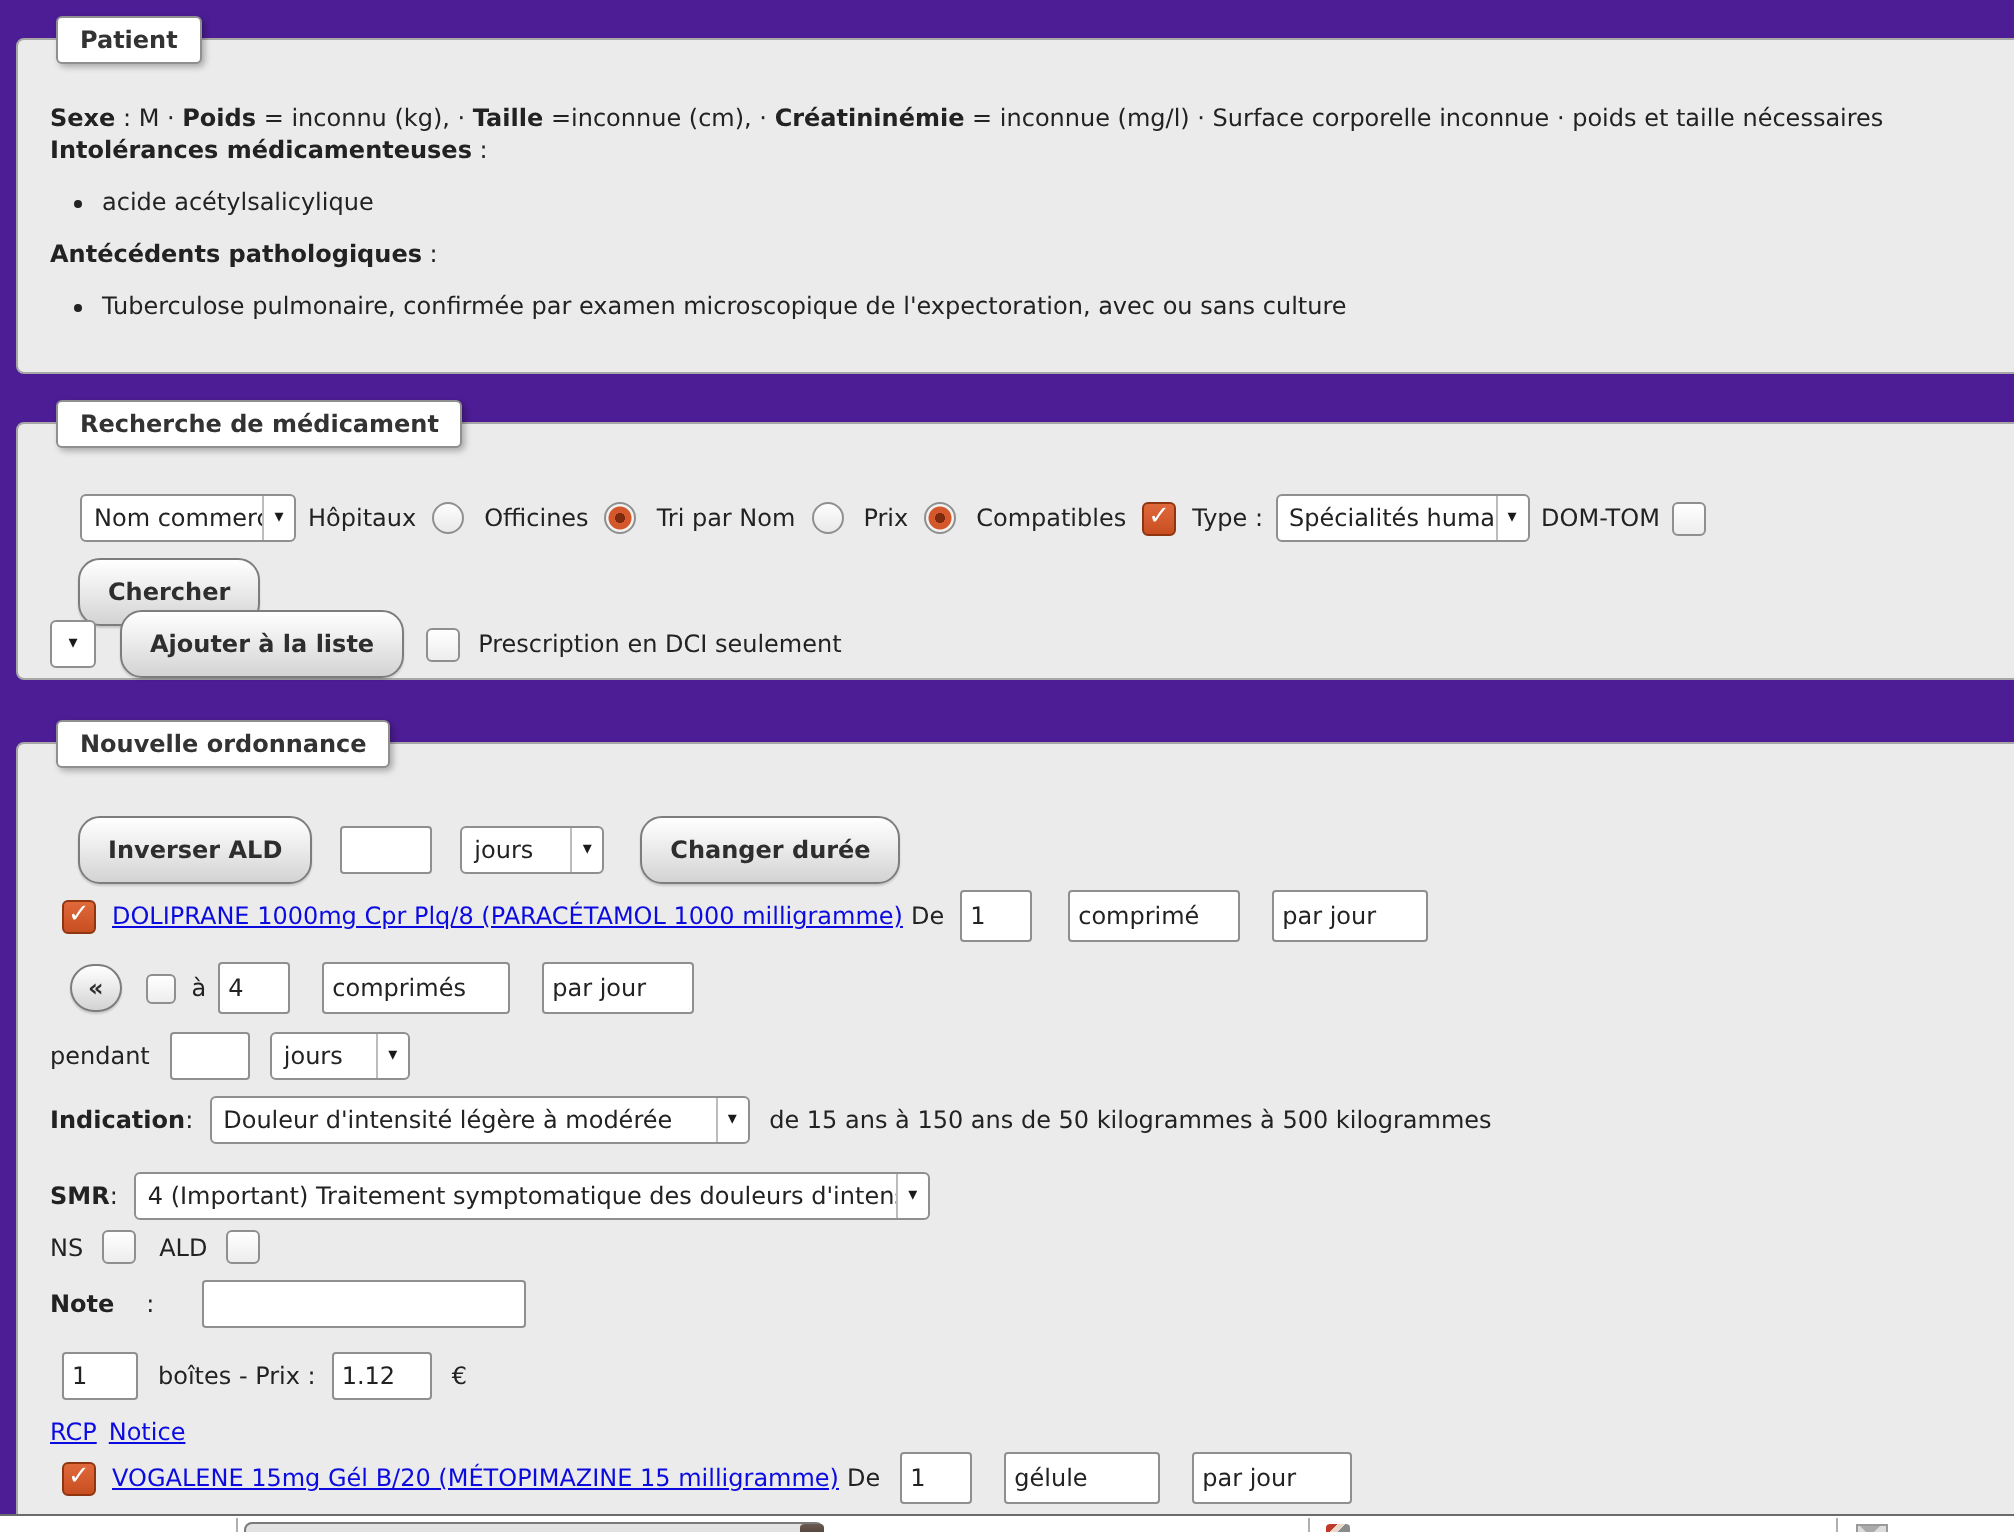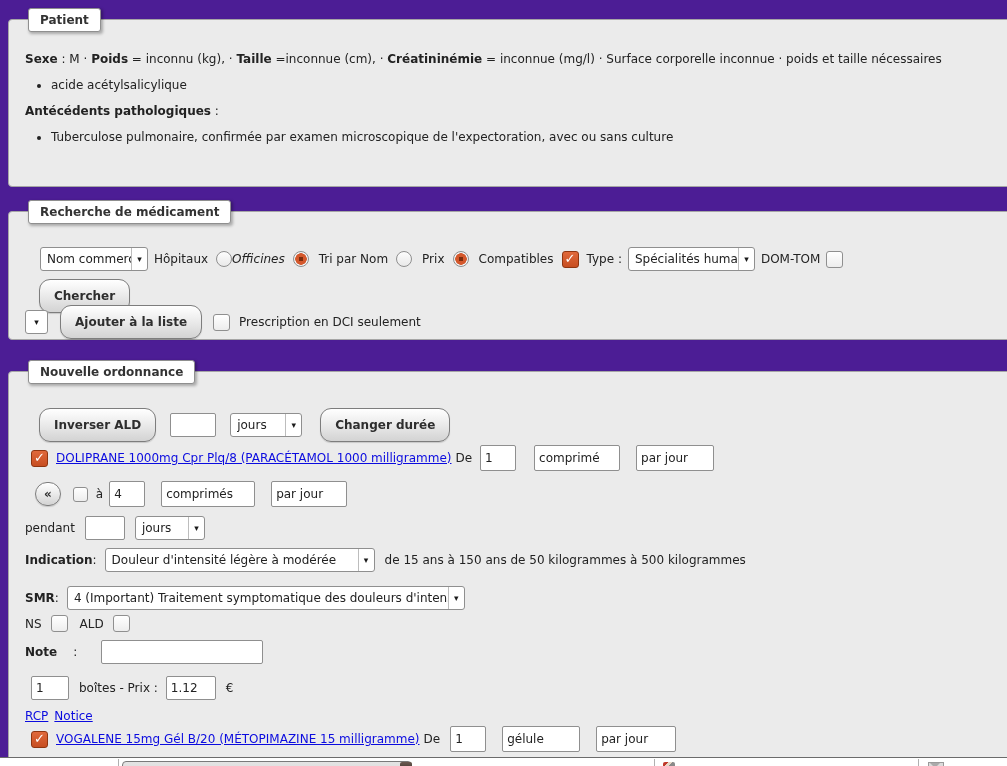--- a/index.html
+++ b/index.html
@@ -52,20 +52,23 @@
 <body>
 
 <div class="screen">
 
   <div class="fieldset" style="left:8px;top:19px;width:1002px;height:166px;">
     <div class="legend">Patient</div>
     <div style="padding:31px 16px 0 16px;">
       <div class="tline">
         <span class="b">Sexe</span><span> : M · </span><span class="b">Poids</span><span> = inconnu (kg), · </span><span class="b">Taille</span><span> =inconnue (cm), · </span><span class="b">Créatininémie</span><span> = inconnue (mg/l) · Surface corporelle inconnue · poids et taille nécessaires</span>
       </div>
+      <div class="tline">
+        <span class="b">Intolérances médicamenteuses</span><span> :</span>
+      </div>
       <ul class="blist">
         <li>acide acétylsalicylique</li>
       </ul>
       <div class="tline" style="margin-top:10px;">
         <span class="b">Antécédents pathologiques</span><span> :</span>
       </div>
       <ul class="blist">
         <li>Tuberculose pulmonaire, confirmée par examen microscopique de l'expectoration, avec ou sans culture</li>
       </ul>
     </div>
@@ -74,21 +77,21 @@
   <div class="fieldset" style="left:8px;top:211px;width:1002px;height:127px;">
     <div class="legend">Recherche de médicament</div>
 
     <div class="row" style="left:20px;top:35px;">
       <div class="sel" style="width:108px;margin-left:11px;">
         <span class="sel-t">Nom commercial</span>
         <span class="sel-a">▾</span>
       </div>
       <span style="margin-left:6px;">Hôpitaux</span>
       <span class="radio" style="margin-left:8px;"></span>
-      <span style="font-style:italic;">Officines</span>
+      <span style="margin-left:10px;">Officines</span>
       <span class="radio checked" style="margin-left:8px;"></span>
       <span style="margin-left:10px;">Tri par Nom</span>
       <span class="radio" style="margin-left:8px;"></span>
       <span style="margin-left:10px;">Prix</span>
       <span class="radio checked" style="margin-left:8px;"></span>
       <span style="margin-left:10px;">Compatibles</span>
       <span class="cb checked" style="margin-left:8px;"></span>
       <span style="margin-left:8px;">Type :</span>
       <div class="sel" style="width:127px;margin-left:6px;">
         <span class="sel-t">Spécialités humaines</span>

